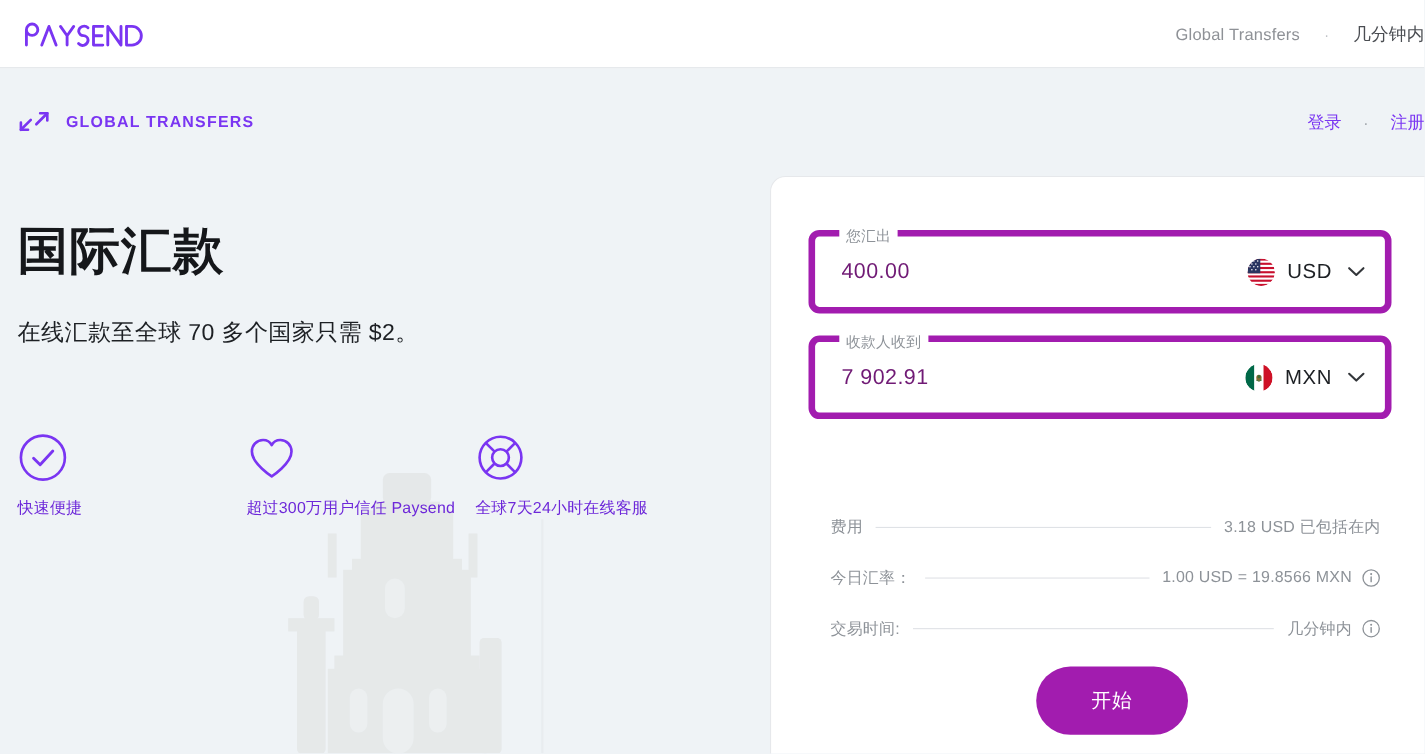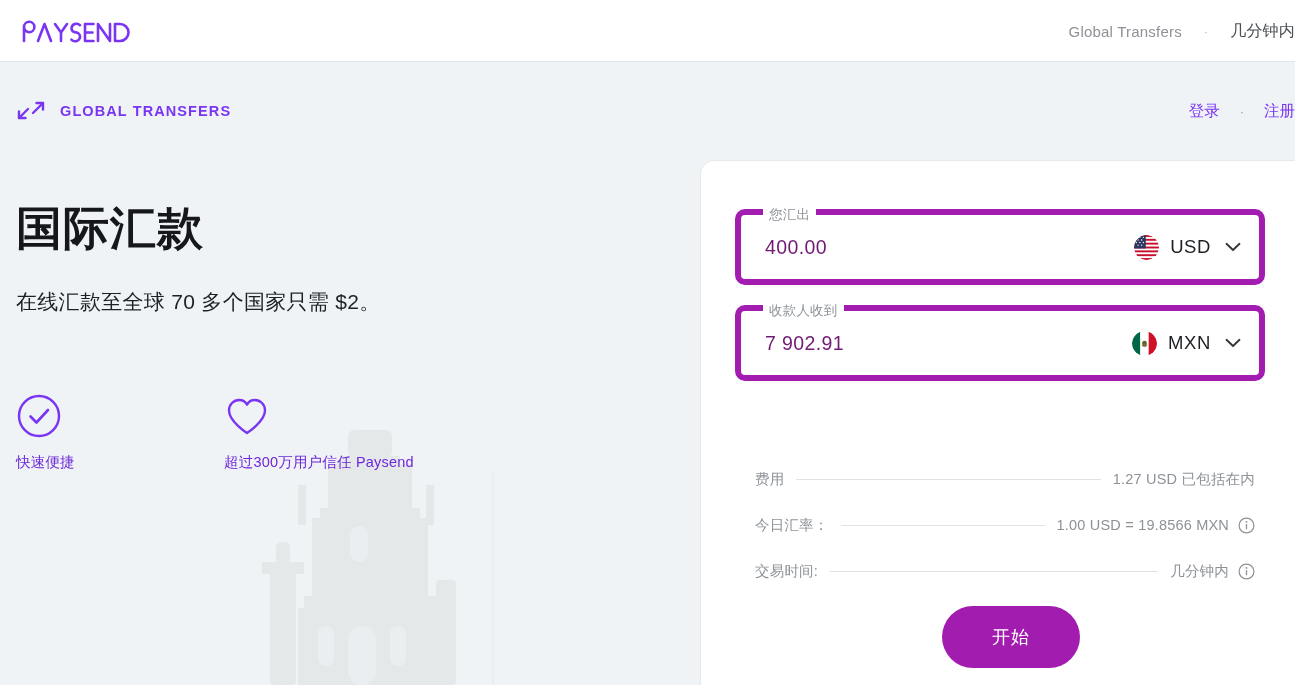--- a/index.html
+++ b/index.html
@@ -339,20 +339,35 @@
 
   <div class="feature">
     <div class="feature-icon">
       <svg width="46" height="46" viewBox="0 0 46 46" xmlns="http://www.w3.org/2000/svg">
         <path d="M23 40 C23 40 5 28.5 5 17.5 C5 11.5 9.6 7 15.2 7 C18.8 7 21.6 9 23 11.6 C24.4 9 27.2 7 30.8 7 C36.4 7 41 11.5 41 17.5 C41 28.5 23 40 23 40 Z" fill="none" stroke="#7a35f2" stroke-width="2.4" stroke-linejoin="round"></path>
       </svg>
     </div>
     <div class="feature-text">超过300万用户信任 Paysend</div>
   </div>
 
+  <div class="feature">
+    <div class="feature-icon">
+      <svg width="46" height="46" viewBox="0 0 46 46" xmlns="http://www.w3.org/2000/svg">
+        <g fill="none" stroke="#7a35f2" stroke-width="2.4">
+          <circle cx="23" cy="23" r="19"></circle>
+          <circle cx="23" cy="23" r="7.6"></circle>
+          <path d="M9.6 9.6 L17.6 17.6"></path>
+          <path d="M36.4 9.6 L28.4 17.6"></path>
+          <path d="M9.6 36.4 L17.6 28.4"></path>
+          <path d="M36.4 36.4 L28.4 28.4"></path>
+        </g>
+      </svg>
+    </div>
+    <div class="feature-text">全球7天24小时在线客服</div>
+  </div>
 </section>
 
 <section class="calc-panel">
 
   <div class="field send">
     <span class="field-legend">您汇出</span>
     <span class="field-value">400.00</span>
     <span class="field-currency">
       <svg class="flag" viewBox="0 0 32 32" xmlns="http://www.w3.org/2000/svg">
         <defs>
@@ -417,21 +432,21 @@
         <path d="M1.5 1.8 L8 8 L14.5 1.8" fill="none" stroke="#33363a" stroke-width="1.9" stroke-linecap="round" stroke-linejoin="round"></path>
       </svg>
     </span>
   </div>
 
   <div class="details">
 
     <div class="detail-row">
       <span class="detail-label">费用</span>
       <span class="detail-line"></span>
-      <span class="detail-value">1.27 USD 已包括在内</span>
+      <span class="detail-value">3.18 USD 已包括在内</span>
     </div>
 
     <div class="detail-row">
       <span class="detail-label">今日汇率：</span>
       <span class="detail-line"></span>
       <span class="detail-value">1.00 USD = 19.8566 MXN</span>
       <svg class="info-icon" width="17" height="17" viewBox="0 0 17 17" xmlns="http://www.w3.org/2000/svg">
         <circle cx="8.5" cy="8.5" r="7.4" fill="none" stroke="#8d9298" stroke-width="1.2"></circle>
         <circle cx="8.5" cy="4.9" r="0.95" fill="#8d9298"></circle>
         <rect x="7.85" y="6.9" width="1.3" height="5.5" rx="0.65" fill="#8d9298"></rect>

